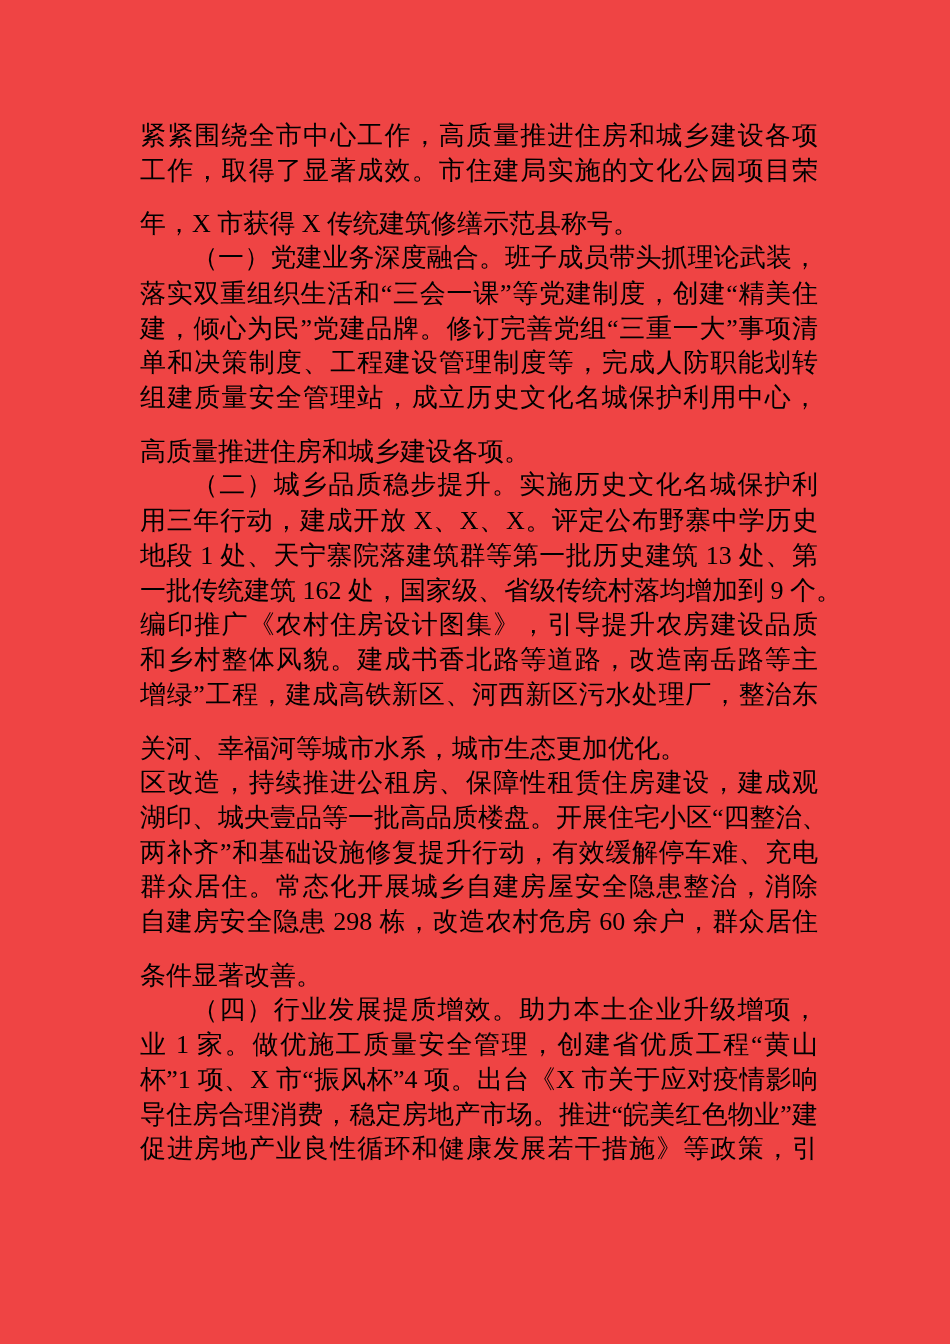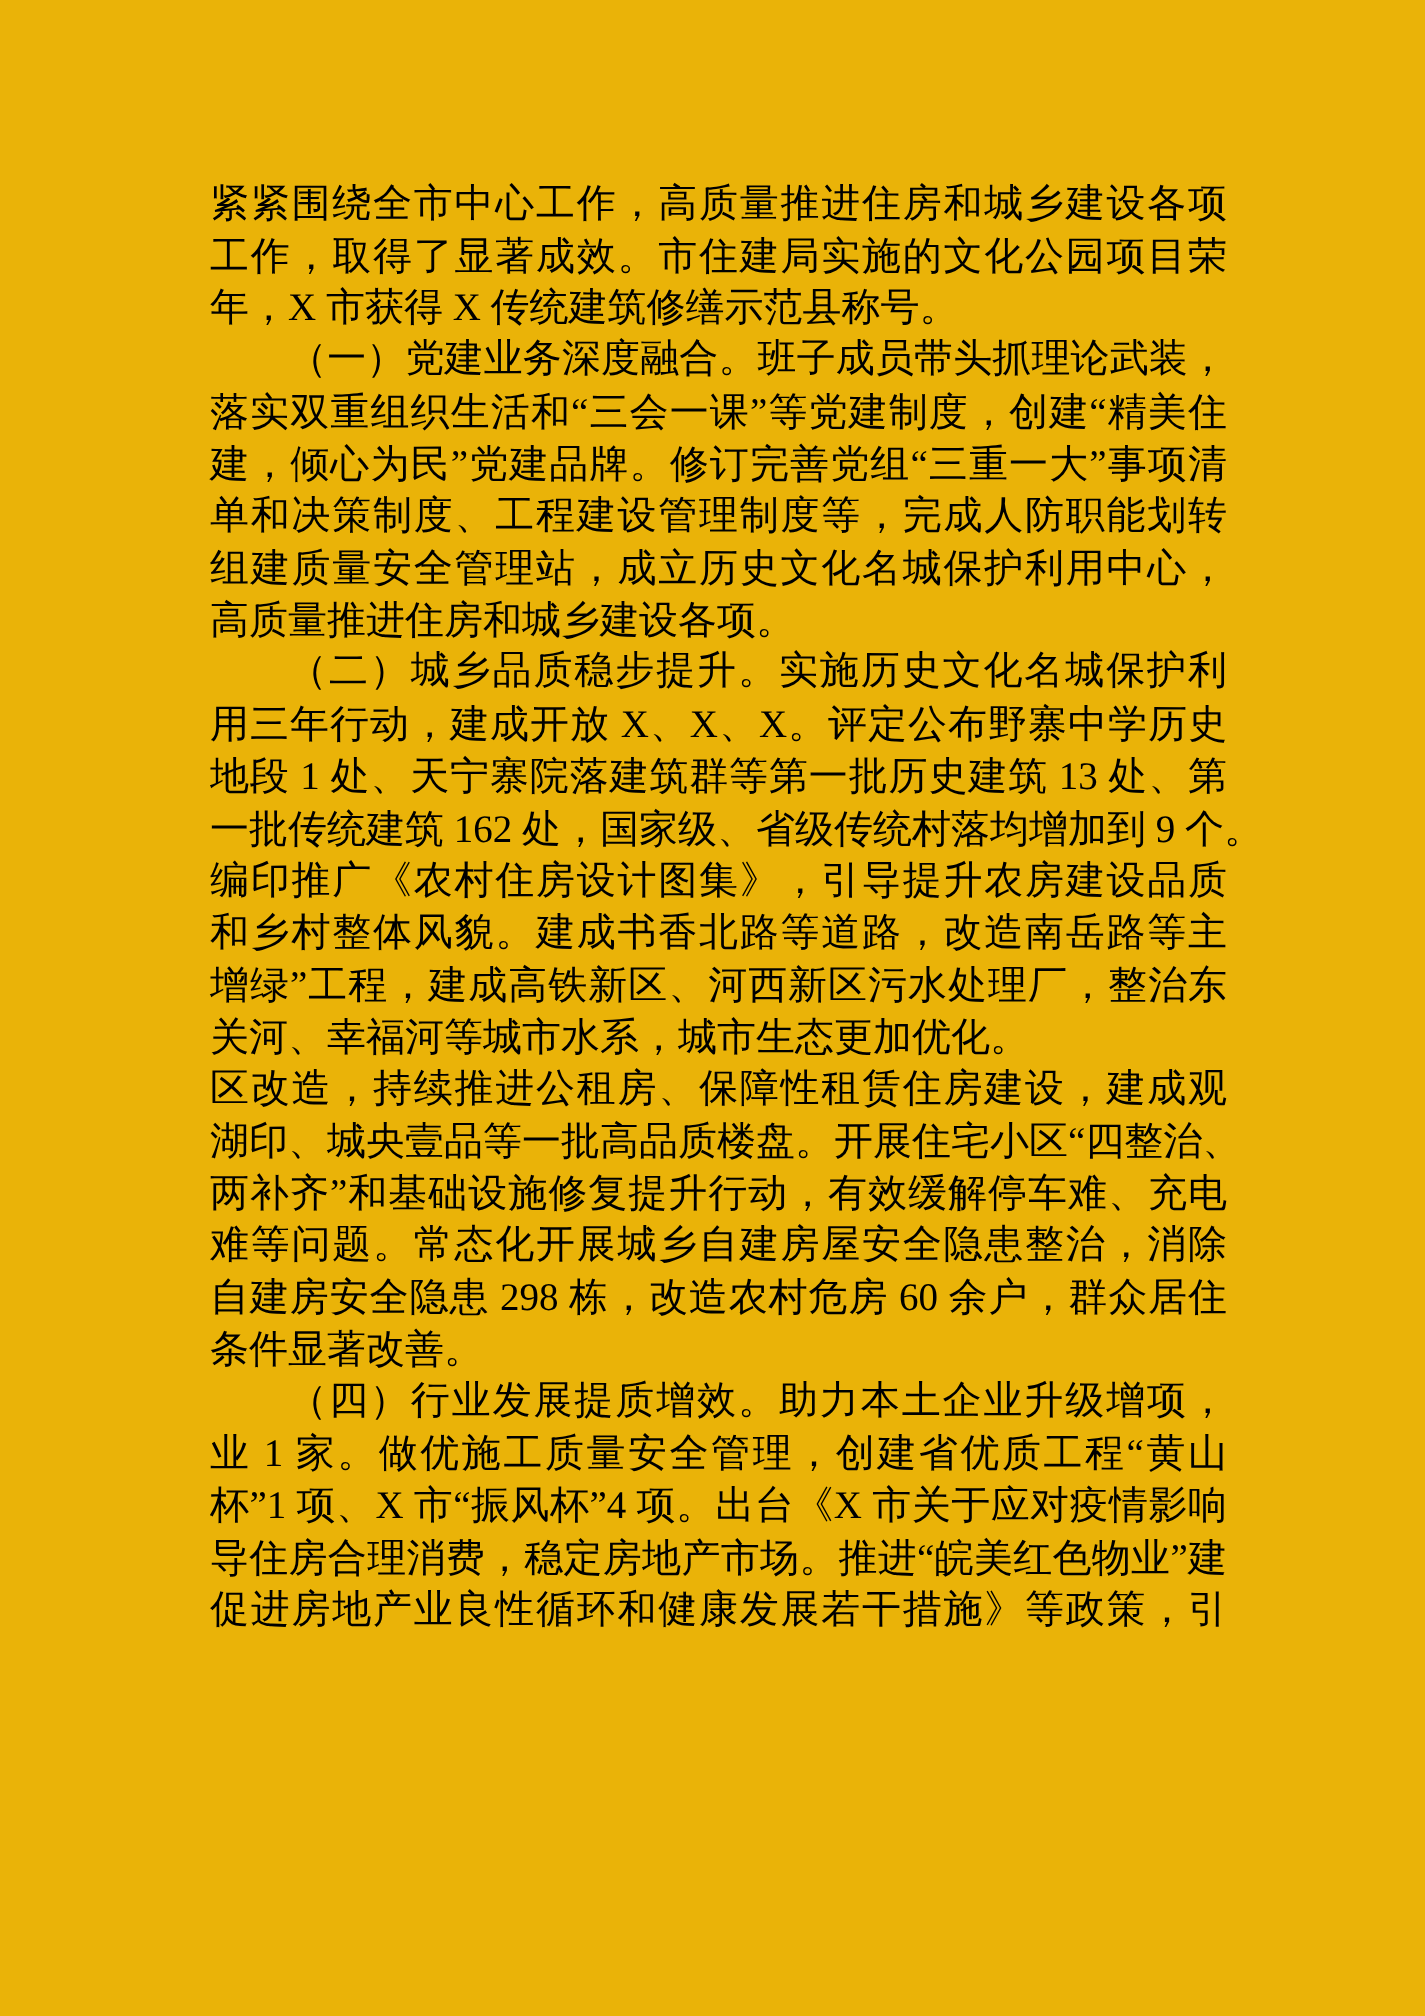--- a/index.html
+++ b/index.html
@@ -4,21 +4,21 @@
 <style>
   html, body {
     margin: 0;
     padding: 0;
     background: #ffffff;
   }
   .page {
     position: relative;
     width: 950px;
     height: 1344px;
-    background: #eab308;
+    background: #ef4444;
     overflow: hidden;
     font-family: "Liberation Serif", "DejaVu Serif", serif;
   }
   .text-block {
     position: absolute;
     left: 140px;
     top: 119px;
     width: 678px;
     color: #000000;
     font-size: 26px;
@@ -34,20 +34,21 @@
     text-align: justify;
     text-align-last: justify;
     font-kerning: none;
   }
   .line.indent {
     text-indent: 52px;
     font-family: Liberation Mono, monospace;
   }
   .line.para-end {
     text-align-last: left;
+    margin-top: 19px;
   }
 </style>
 </head>
 <body>
 
 <div class="page">
   <div class="text-block">
       <div class="paragraph">
         <div class="line">紧紧围绕全市中心工作，高质量推进住房和城乡建设各项</div>
         <div class="line">工作，取得了显著成效。市住建局实施的文化公园项目荣</div>
@@ -68,21 +69,21 @@
         <div class="line">一批传统建筑 162 处，国家级、省级传统村落均增加到 9 个。</div>
         <div class="line">编印推广《农村住房设计图集》，引导提升农房建设品质</div>
         <div class="line">和乡村整体风貌。建成书香北路等道路，改造南岳路等主</div>
         <div class="line">增绿”工程，建成高铁新区、河西新区污水处理厂，整治东</div>
         <div class="line para-end">关河、幸福河等城市水系，城市生态更加优化。</div>
       </div>
       <div class="paragraph">
         <div class="line">区改造，持续推进公租房、保障性租赁住房建设，建成观</div>
         <div class="line">湖印、城央壹品等一批高品质楼盘。开展住宅小区“四整治、</div>
         <div class="line">两补齐”和基础设施修复提升行动，有效缓解停车难、充电</div>
-        <div class="line">难等问题。常态化开展城乡自建房屋安全隐患整治，消除</div>
+        <div class="line">群众居住。常态化开展城乡自建房屋安全隐患整治，消除</div>
         <div class="line">自建房安全隐患 298 栋，改造农村危房 60 余户，群众居住</div>
         <div class="line para-end">条件显著改善。</div>
       </div>
       <div class="paragraph">
         <div class="line indent">（四）行业发展提质增效。助力本土企业升级增项，</div>
         <div class="line">业 1 家。做优施工质量安全管理，创建省优质工程“黄山</div>
         <div class="line">杯”1 项、X 市“振风杯”4 项。出台《X 市关于应对疫情影响</div>
         <div class="line">导住房合理消费，稳定房地产市场。推进“皖美红色物业”建</div>
         <div class="line">促进房地产业良性循环和健康发展若干措施》等政策，引</div>
       </div>

